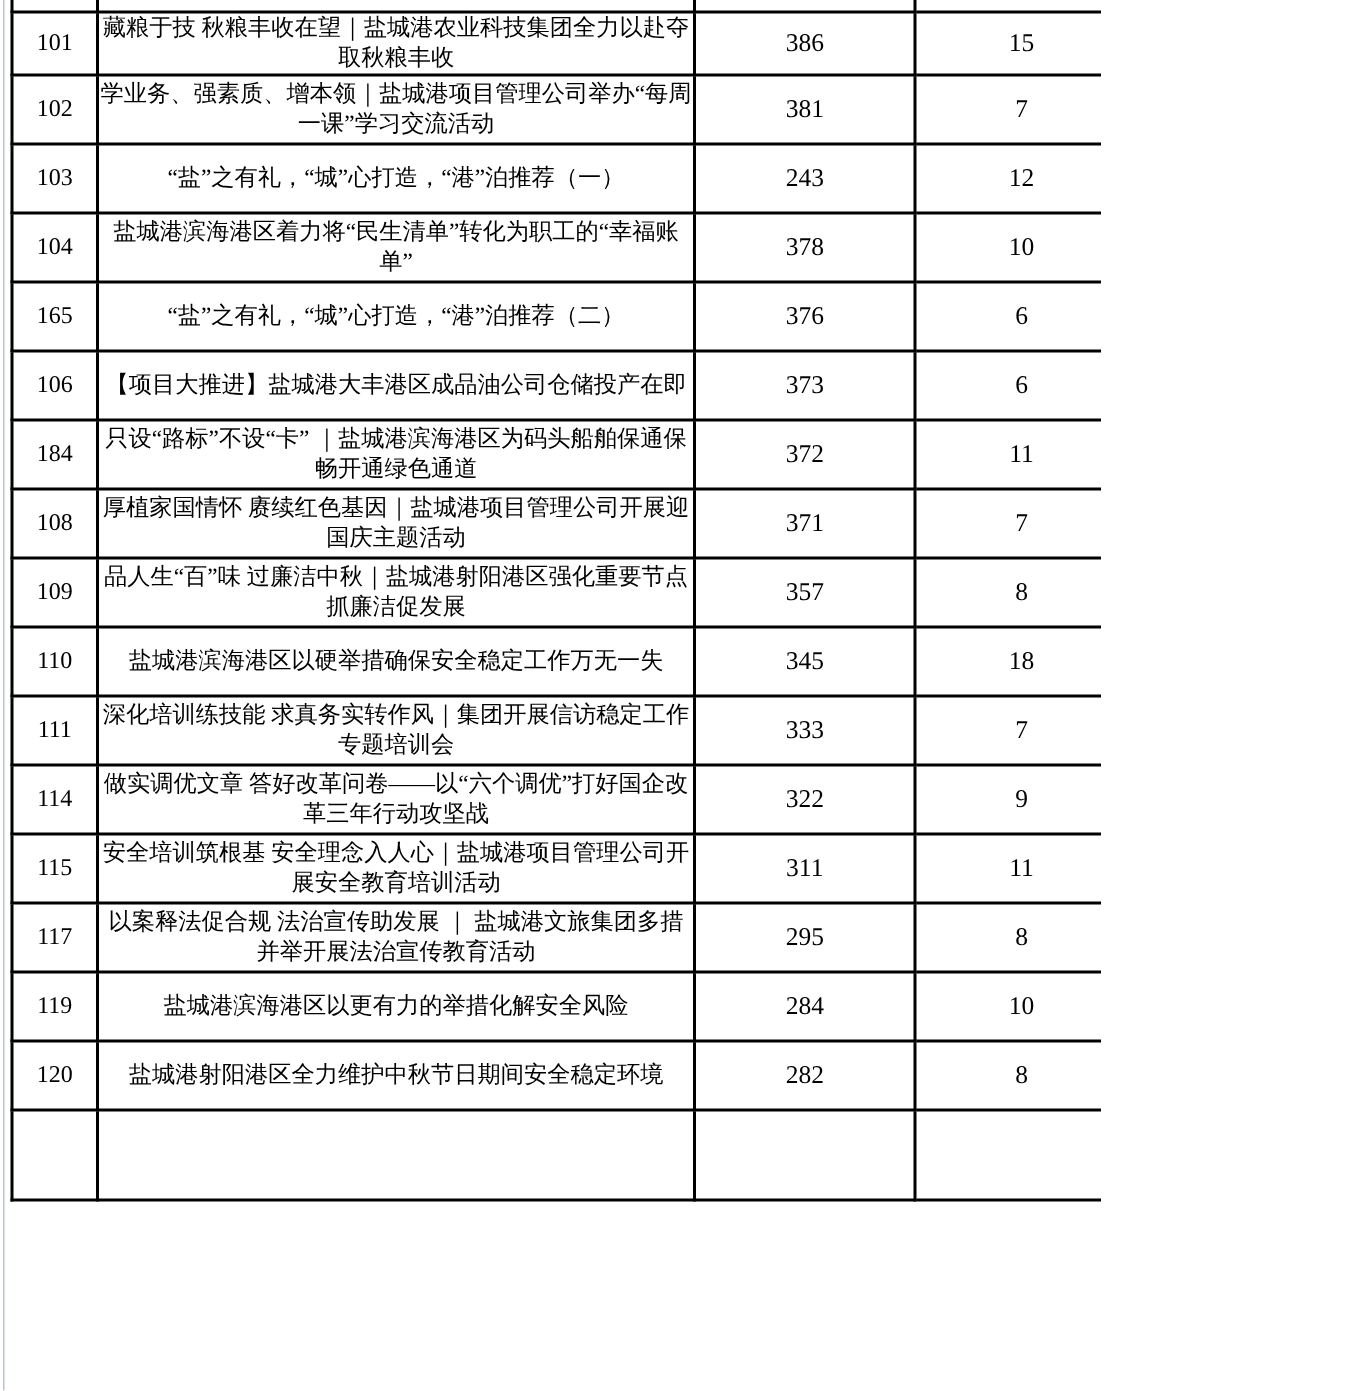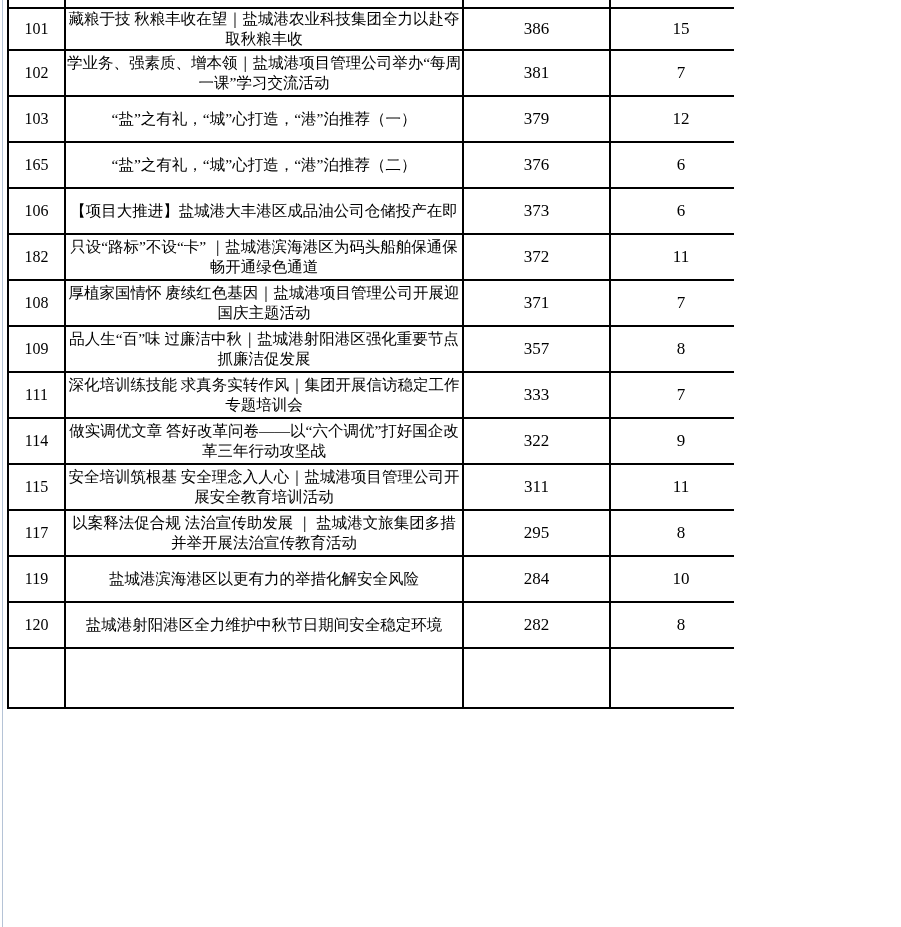--- a/index.html
+++ b/index.html
@@ -102,58 +102,72 @@
         <tr>
     <td class="c-num">102</td>
     <td class="c-title">学业务、强素质、增本领｜盐城港项目管理公司举办“每周一课”学习交流活动</td>
     <td class="c-val">381</td>
     <td class="c-val">7</td>
     <td class="c-val">18</td>
   </tr>
         <tr>
     <td class="c-num">103</td>
     <td class="c-title">“盐”之有礼，“城”心打造，“港”泊推荐（一）</td>
-    <td class="c-val">379</td>
+    <td class="c-val">243</td>
     <td class="c-val">12</td>
     <td class="c-val">20</td>
+  </tr>
+        <tr>
+    <td class="c-num">104</td>
+    <td class="c-title">盐城港滨海港区着力将“民生清单”转化为职工的“幸福账单”</td>
+    <td class="c-val">378</td>
+    <td class="c-val">10</td>
+    <td class="c-val">27</td>
   </tr>
         <tr>
     <td class="c-num">165</td>
     <td class="c-title">“盐”之有礼，“城”心打造，“港”泊推荐（二）</td>
     <td class="c-val">376</td>
     <td class="c-val">6</td>
     <td class="c-val">9</td>
   </tr>
         <tr>
     <td class="c-num">106</td>
     <td class="c-title">【项目大推进】盐城港大丰港区成品油公司仓储投产在即</td>
     <td class="c-val">373</td>
     <td class="c-val">6</td>
     <td class="c-val">18</td>
   </tr>
         <tr>
-    <td class="c-num">182</td>
+    <td class="c-num">184</td>
     <td class="c-title">只设“路标”不设“卡” ｜盐城港滨海港区为码头船舶保通保畅开通绿色通道</td>
     <td class="c-val">372</td>
     <td class="c-val">11</td>
     <td class="c-val">21</td>
   </tr>
         <tr>
     <td class="c-num">108</td>
     <td class="c-title">厚植家国情怀 赓续红色基因｜盐城港项目管理公司开展迎国庆主题活动</td>
     <td class="c-val">371</td>
     <td class="c-val">7</td>
     <td class="c-val">12</td>
   </tr>
         <tr>
     <td class="c-num">109</td>
     <td class="c-title">品人生“百”味 过廉洁中秋｜盐城港射阳港区强化重要节点 抓廉洁促发展</td>
     <td class="c-val">357</td>
     <td class="c-val">8</td>
     <td class="c-val">15</td>
+  </tr>
+        <tr>
+    <td class="c-num">110</td>
+    <td class="c-title">盐城港滨海港区以硬举措确保安全稳定工作万无一失</td>
+    <td class="c-val">345</td>
+    <td class="c-val">18</td>
+    <td class="c-val">43</td>
   </tr>
         <tr>
     <td class="c-num">111</td>
     <td class="c-title">深化培训练技能 求真务实转作风｜集团开展信访稳定工作专题培训会</td>
     <td class="c-val">333</td>
     <td class="c-val">7</td>
     <td class="c-val">11</td>
   </tr>
         <tr>
     <td class="c-num">114</td>

